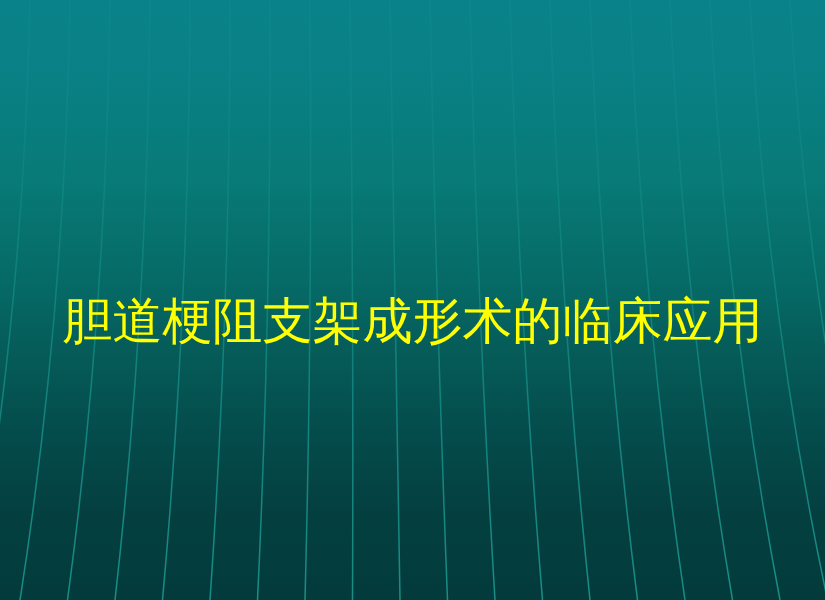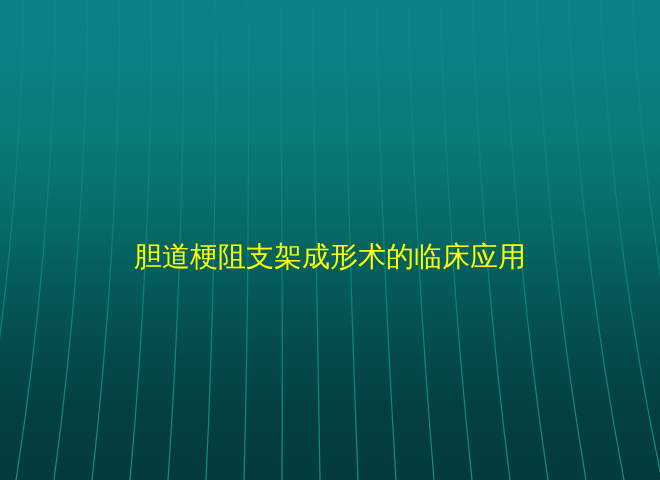--- a/index.html
+++ b/index.html
@@ -47,21 +47,21 @@
     position: absolute;
     left: 0;
     top: 232px;
     width: 660px;
     text-align: center;
   }
   #slide-title {
     display: inline-block;
     color: #ffff00;
     font-family: "DejaVu Serif", "Liberation Serif", serif;
-    font-size: 28px;
+    font-size: 40px;
     line-height: 50px;
     letter-spacing: 0px;
     white-space: nowrap;
     font-weight: normal;
   }
 </style>
 </head>
 <body>
 
 <div id="slide">

